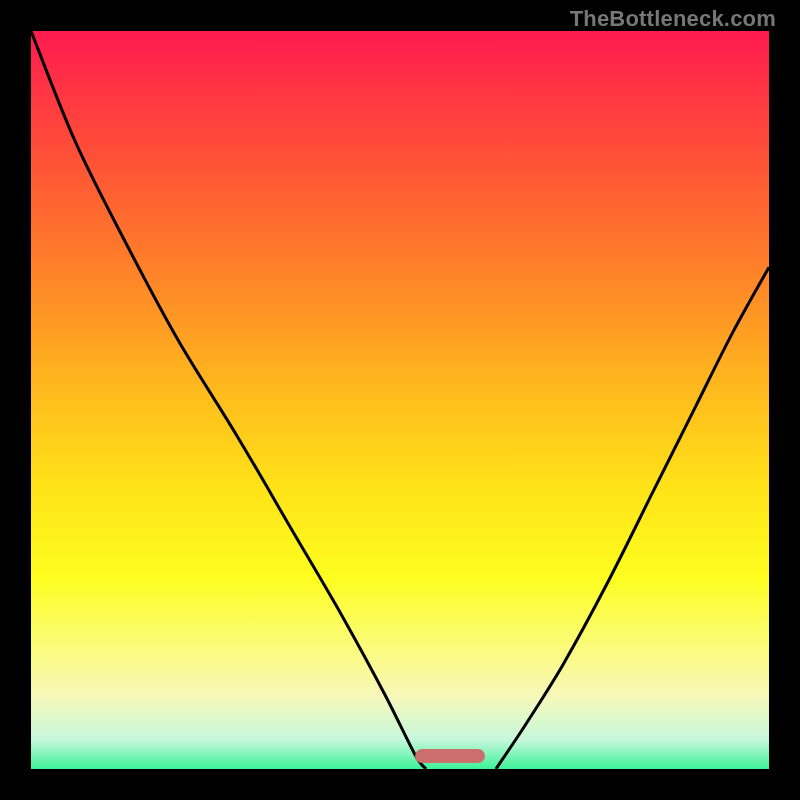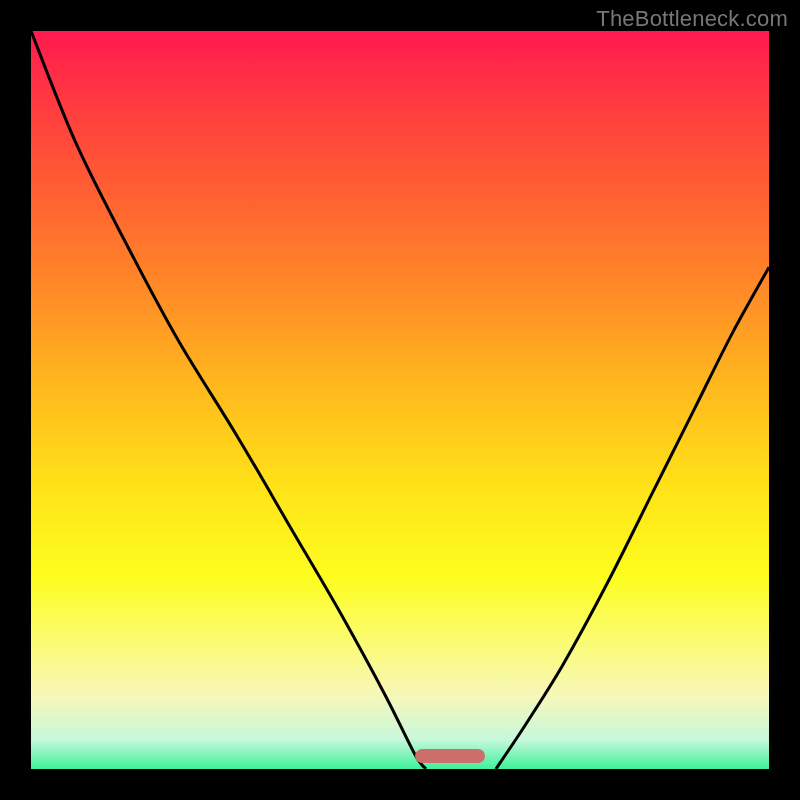--- a/index.html
+++ b/index.html
@@ -33,24 +33,24 @@
       #fdfd1f 74%,
       #fbfc6c 82%,
       #f7f7b9 90%,
       #c7f8db 96%,
       #3ef29a 100%
     );
   }
   .watermark {
     position: absolute;
     top: 6px;
-    right: 12px;
+    right: 24px;
     font-family: Arial, Helvetica, sans-serif;
     font-size: 22px;
-    font-weight: 400;
+    font-weight: 700;
     color: #777;
     letter-spacing: 0.2px;
   }
   svg.curves {
     position: absolute;
     left: 31px;
     top: 31px;
     width: 738px;
     height: 738px;
     pointer-events: none;

